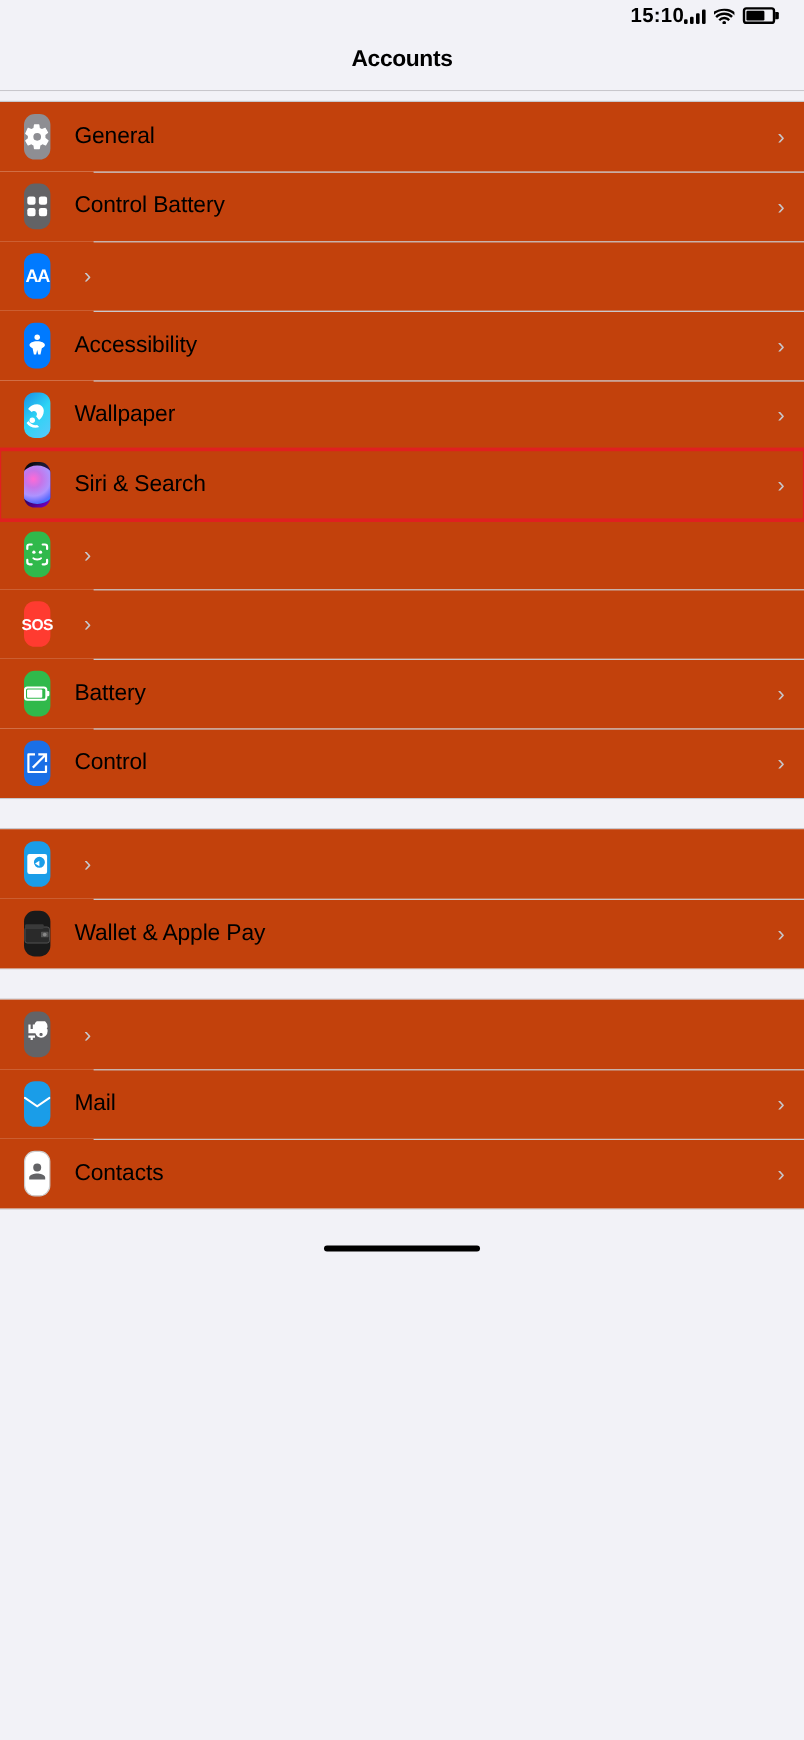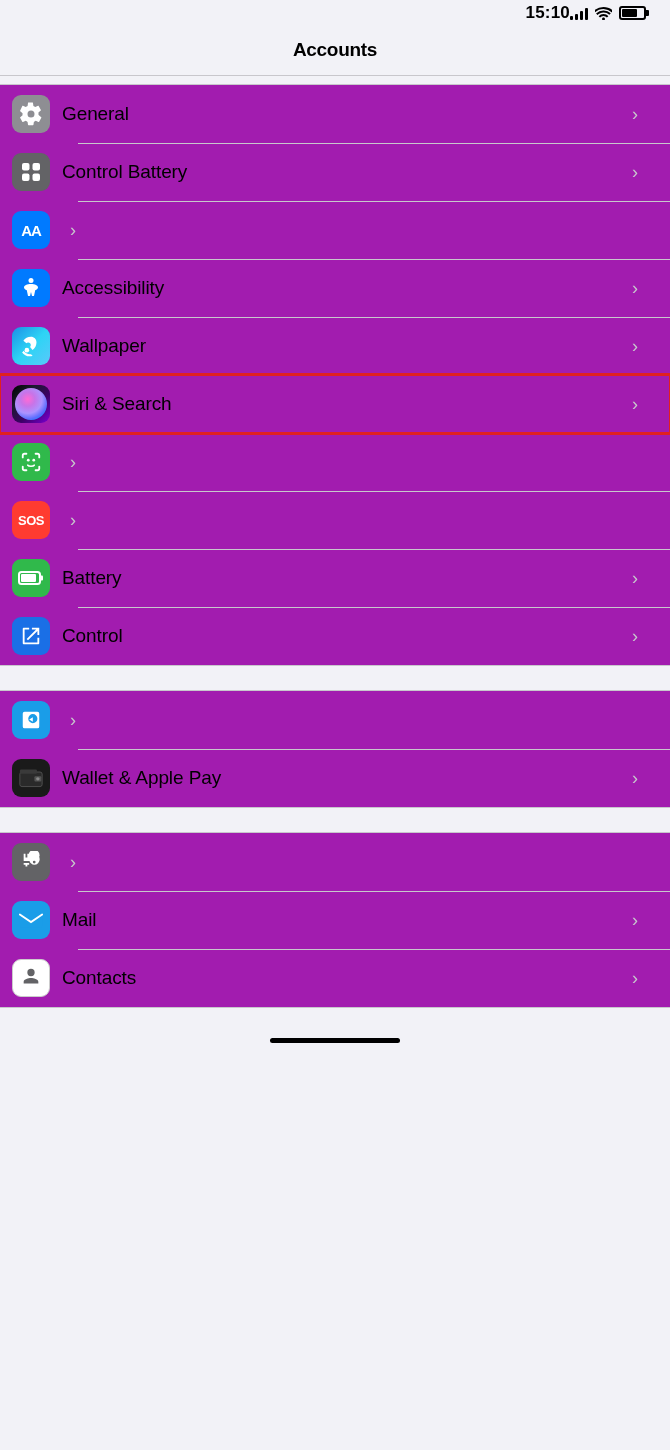--- a/index.html
+++ b/index.html
@@ -100,23 +100,23 @@
     
     .settings-list {
       background: #fff;
       border-top: 1px solid #c8c7cc;
       border-bottom: 1px solid #c8c7cc;
     }
 
     .settings-item {
       display: flex;
       align-items: center;
-      padding: 0 32px 0 0;
+      padding: 0 16px 0 0;
       min-height: 58px;
-      background: #a21caf;
+      background: #c2410c;
       position: relative;
       cursor: pointer;
     }
     .settings-item + .settings-item::before {
       content: '';
       position: absolute;
       top: 0;
       left: 78px;
       right: 0;
       height: 1px;
@@ -138,21 +138,21 @@
 
     .item-icon-wrap {
       width: 62px;
       display: flex;
       justify-content: center;
       align-items: center;
       flex-shrink: 0;
     }
 
     .item-icon {
-      width: 38px;
+      width: 22px;
       height: 38px;
       border-radius: 9px;
       display: flex;
       align-items: center;
       justify-content: center;
       font-size: 20px;
       text-align: right;
     }
 
     .item-label {

